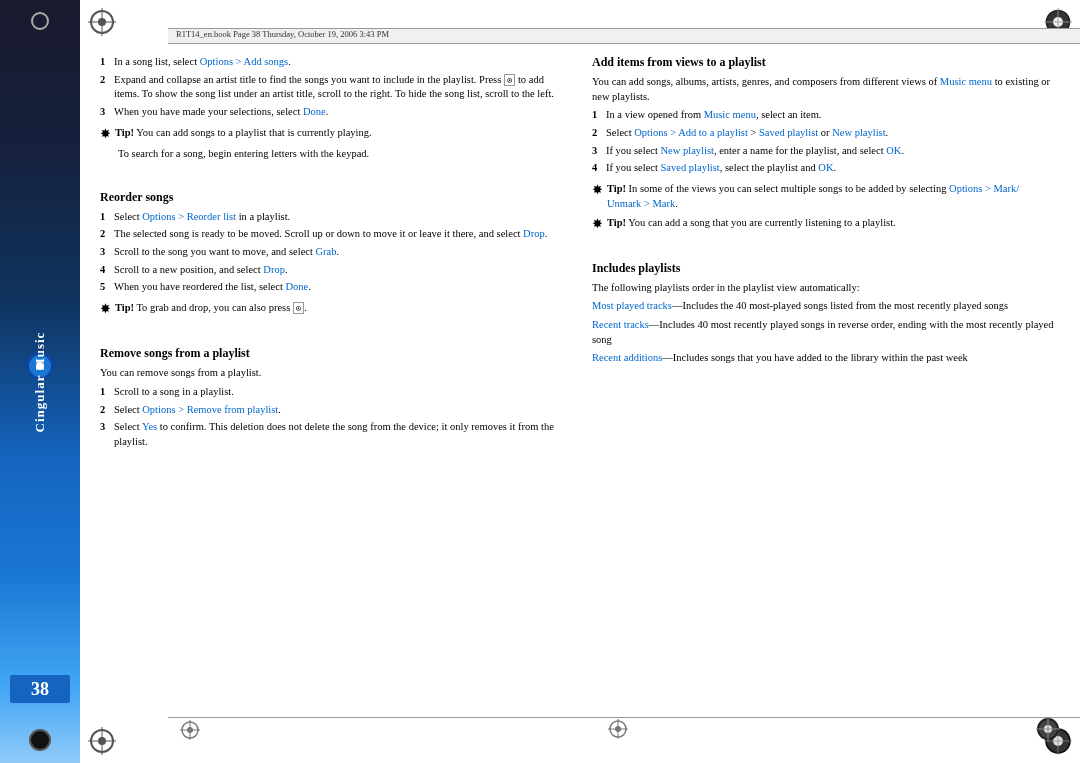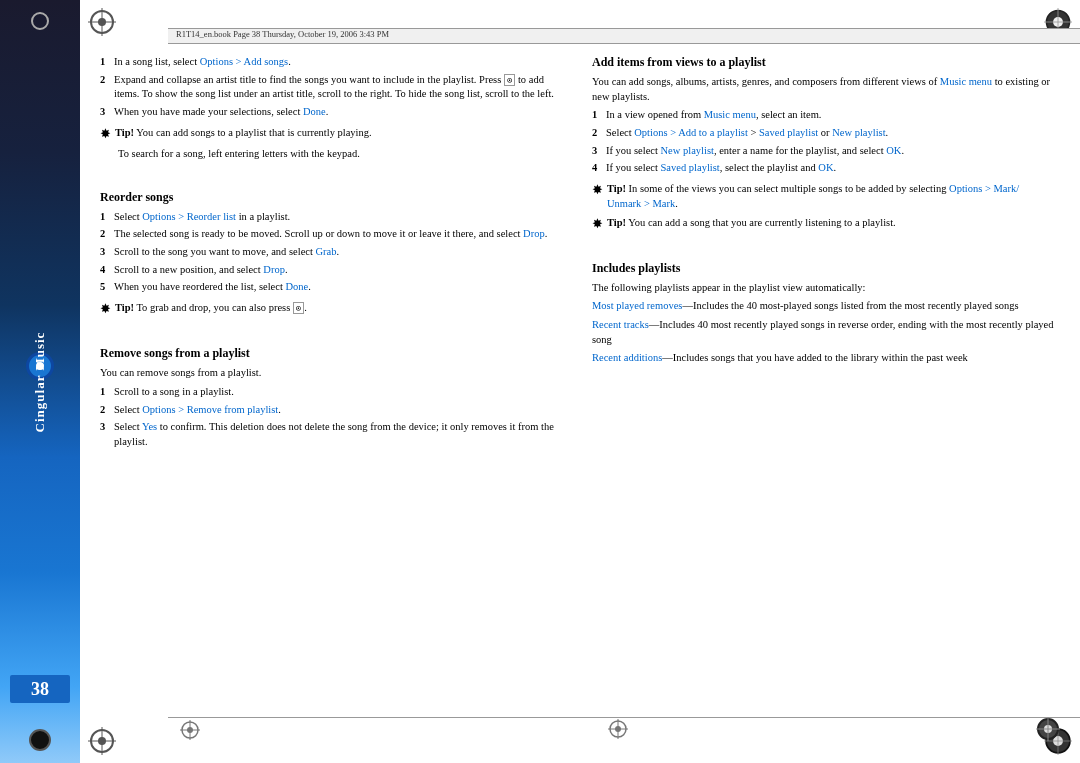--- a/index.html
+++ b/index.html
@@ -304,21 +304,21 @@
           <li>
             <span class="num">3</span>
             <span>When you have made your selections, select <span class="link">Done</span>.</span>
           </li>
         </ol>
 
         <div class="tip-box">
           <span class="tip-icon">✸</span>
           <span><strong>Tip!</strong> You can add songs to a playlist that is currently playing.</span>
         </div>
-        <p class="body-text" style="margin-left:18px;">To search for a song, left entering letters with the keypad.</p>
+        <p class="body-text" style="margin-left:18px;">To search for a song, begin entering letters with the keypad.</p>
 
         <div class="section-heading">Reorder songs</div>
 
         <ol>
           <li>
             <span class="num">1</span>
             <span>Select <span class="link">Options &gt; Reorder list</span> in a playlist.</span>
           </li>
           <li>
             <span class="num">2</span>
@@ -392,23 +392,23 @@
           <span class="tip-icon">✸</span>
           <span><strong>Tip!</strong> In some of the views you can select multiple songs to be added by selecting <span class="link">Options &gt; Mark/<br>Unmark &gt; Mark</span>.</span>
         </div>
 
         <div class="tip-box">
           <span class="tip-icon">✸</span>
           <span><strong>Tip!</strong> You can add a song that you are currently listening to a playlist.</span>
         </div>
 
         <div class="section-heading">Includes playlists</div>
-        <p class="body-text">The following playlists appear in the playlist view automatically:</p>
-
-        <p class="body-text"><span class="link">Most played removes</span>—Includes the 40 most-played songs listed from the most recently played songs</p>
+        <p class="body-text">The following playlists order in the playlist view automatically:</p>
+
+        <p class="body-text"><span class="link">Most played tracks</span>—Includes the 40 most-played songs listed from the most recently played songs</p>
 
         <p class="body-text"><span class="link">Recent tracks</span>—Includes 40 most recently played songs in reverse order, ending with the most recently played song</p>
 
         <p class="body-text"><span class="link">Recent additions</span>—Includes songs that you have added to the library within the past week</p>
 
       </div>
     </div>
 
     <div class="footer-rule"></div>
 

